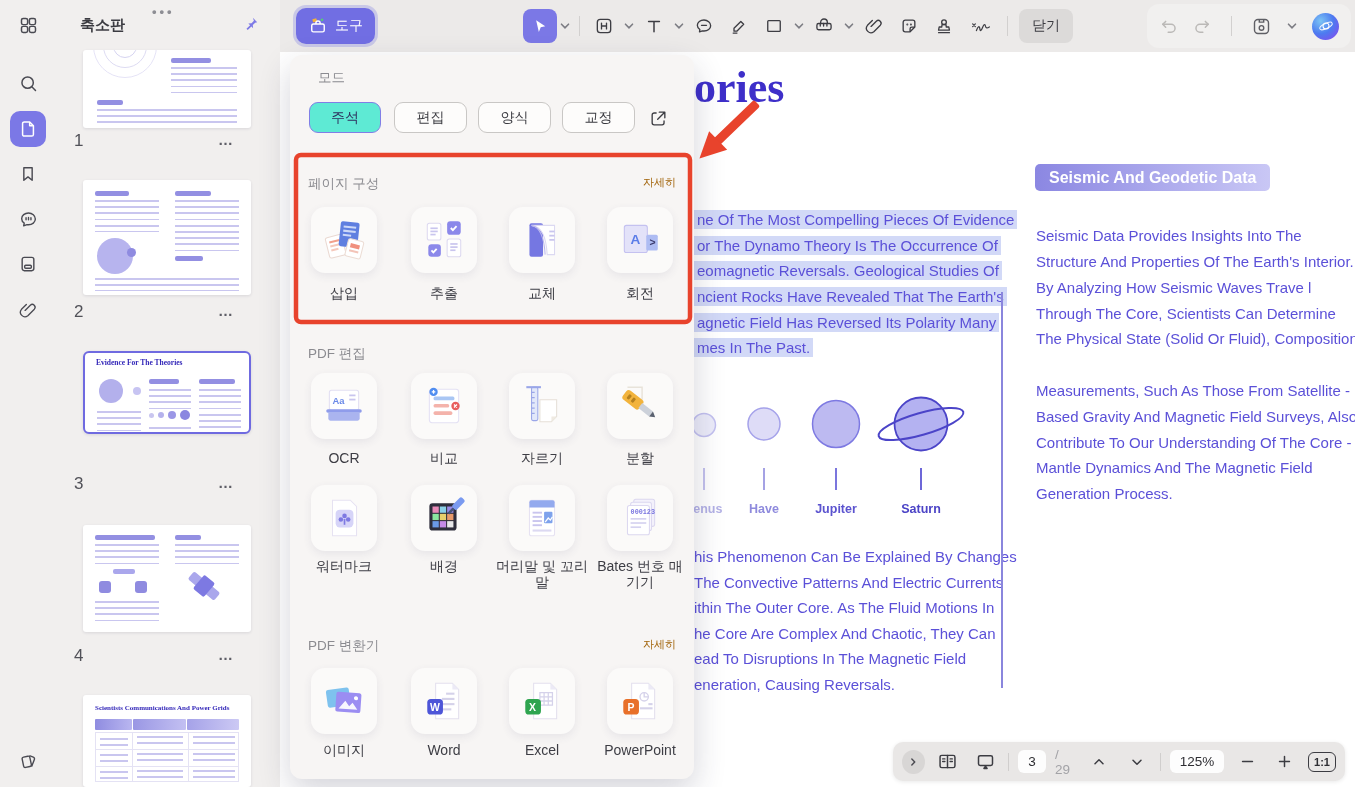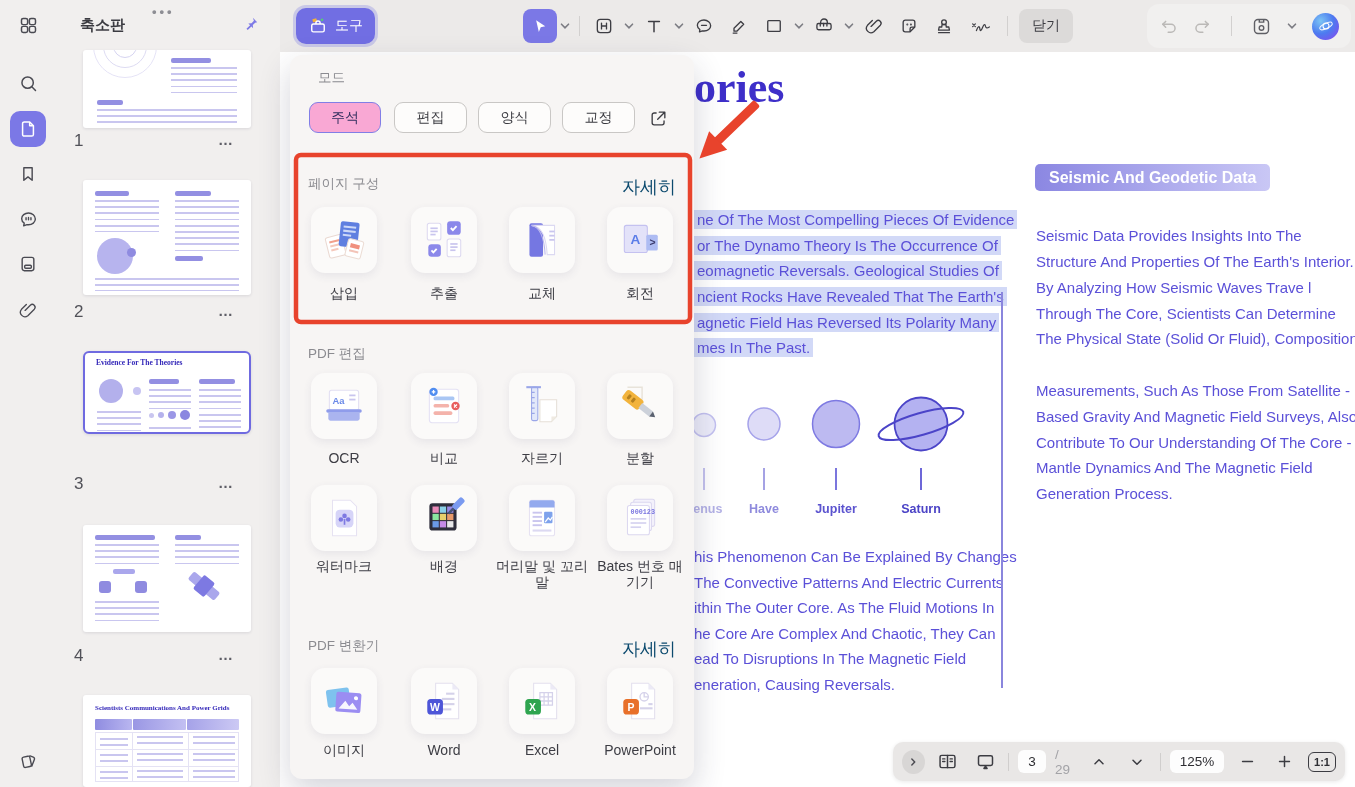--- a/index.html
+++ b/index.html
@@ -52,23 +52,23 @@
   .statusbar{position:absolute;left:613px;top:690px;width:452px;height:39px;background:#e9e7e6;border-radius:10px;display:flex;align-items:center;padding:0 9px;gap:9px;z-index:6;box-shadow:0 1px 4px rgba(0,0,0,.09)}
   .sb-circle{width:24px;height:24px;border-radius:50%;background:#d8d6d5;color:#4a4a50;display:flex;align-items:center;justify-content:center}
   .sb-ic{width:30px;height:30px;display:flex;align-items:center;justify-content:center;color:#3c3c42}
   .sb-box{background:#fdfdfd;border-radius:6px;padding:4px 10px;font-size:13.5px;color:#2e2e33}
   .sb-gray{font-size:13.5px;color:#a3a3a7}
   .sb-sep{width:1px;height:18px;background:#d0cecd}
 
   
   .panel{position:absolute;left:290px;top:55px;width:404px;height:724px;background:#f7f5f4;border-radius:12px;box-shadow:0 12px 32px rgba(40,40,70,.20);z-index:50}
   .sec-label{position:absolute;font-size:13.5px;color:#8b8b90}
-  .more-link{position:absolute;right:18px;font-size:18px;color:#0c4a6e;cursor:pointer}
+  .more-link{position:absolute;right:18px;font-size:11px;color:#a16207;cursor:pointer}
   .tab{position:absolute;top:47px;height:31px;border-radius:9px;border:1px solid #c9c7c5;background:#fdfcfb;color:#3a3a40;font-size:14px;display:flex;align-items:center;justify-content:center;cursor:pointer}
-  .tab.active{background:#f9a8d4;border-color:#817ee6;color:#2e2d5c}
+  .tab.active{background:#5eead4;border-color:#817ee6;color:#2e2d5c}
   .ext-btn{position:absolute;left:355px;top:50px;width:26px;height:26px;display:flex;align-items:center;justify-content:center;color:#3c3c42}
   .tile{position:absolute;width:66px;height:66px;background:#fbfaf9;border-radius:14px;box-shadow:0 3px 9px rgba(70,70,110,.09);display:flex;align-items:center;justify-content:center;cursor:pointer}
   .tile svg{width:46px;height:46px}
   .tlabel{position:absolute;width:98px;text-align:center;font-size:14px;color:#3d3d44;line-height:16px}
 
   
   .anno{position:absolute;left:280px;top:52px;width:1075px;height:735px;z-index:60;pointer-events:none}
 </style>
 </head>
 <body>

